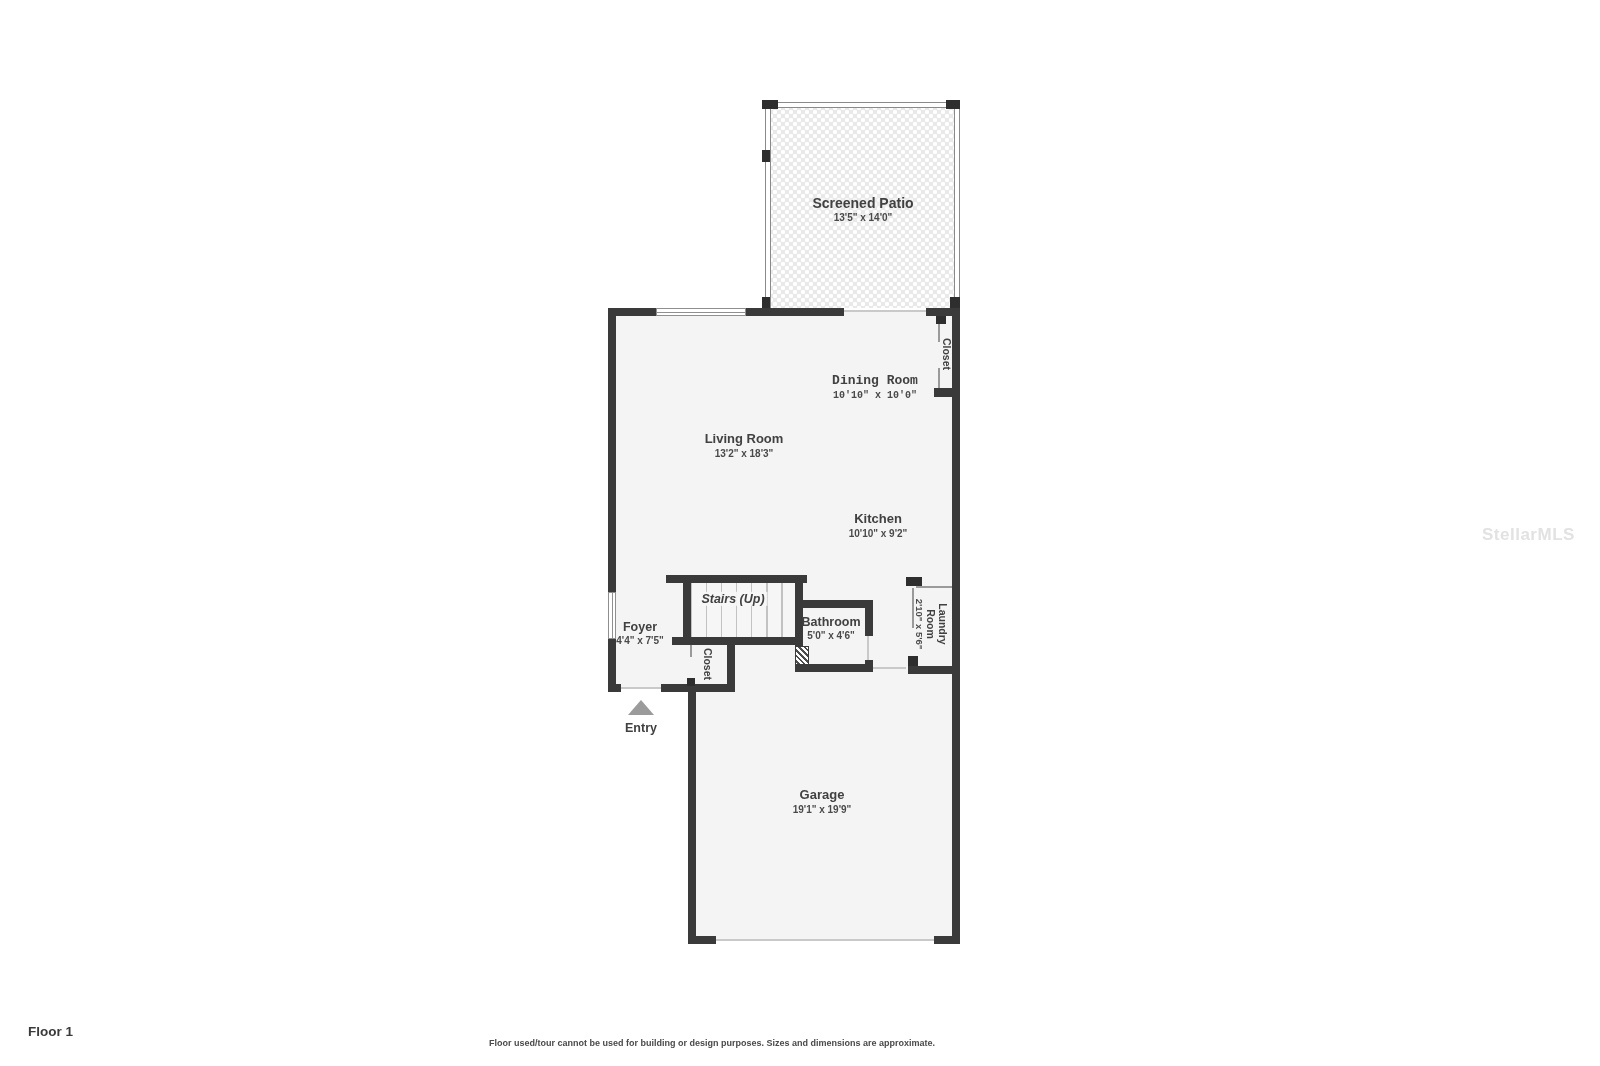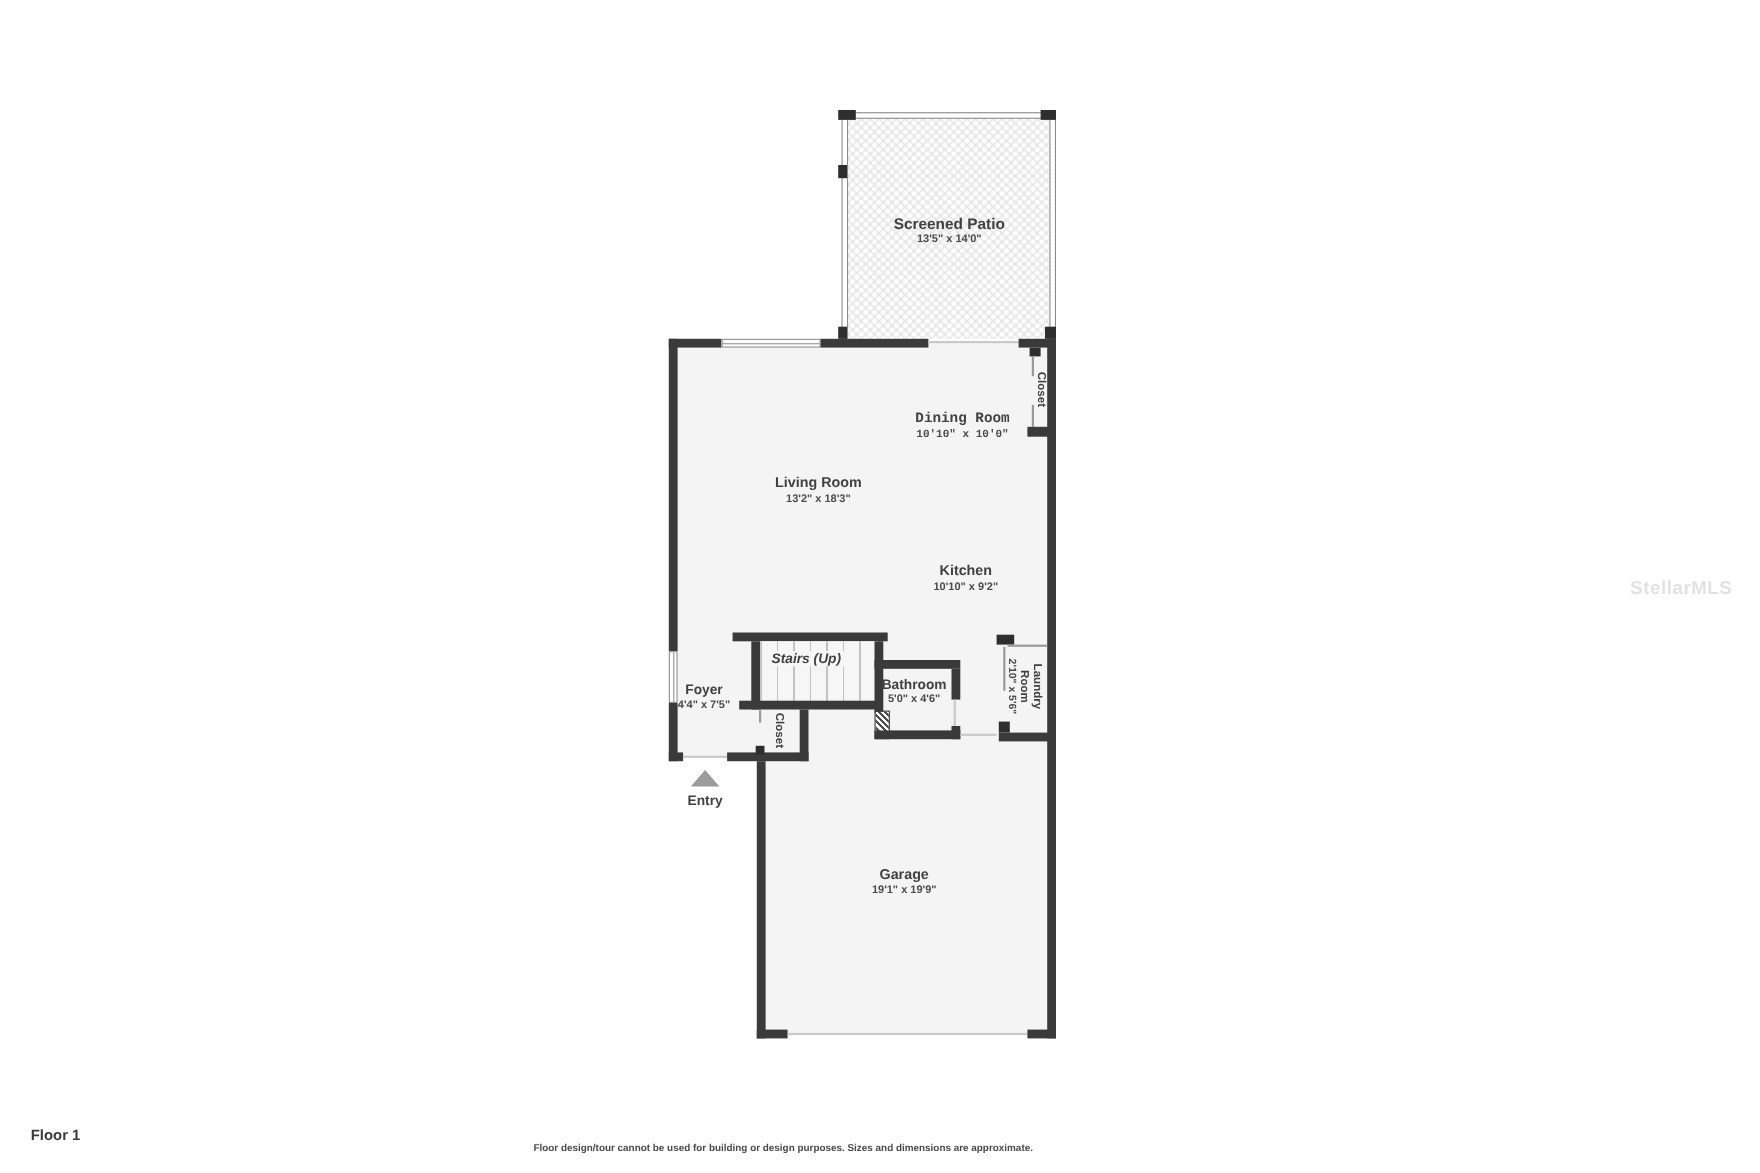--- a/index.html
+++ b/index.html
@@ -176,15 +176,15 @@
     <div class="room-name">Entry</div>
   </div>
 
   <div class="room-label" style="left:822px;top:802px;text-align:center;">
     <div class="room-name">Garage</div>
     <div class="room-dims">19'1" x 19'9"</div>
   </div>
 
   <div class="watermark">StellarMLS</div>
   <div class="floor-label">Floor 1</div>
-  <div class="disclaimer">Floor design/tour cannot be used for building or design purposes. Sizes and dimensions are approximate.</div>
+  <div class="disclaimer">Floor used/tour cannot be used for building or design purposes. Sizes and dimensions are approximate.</div>
 
 </div>
 
 </body></html>

